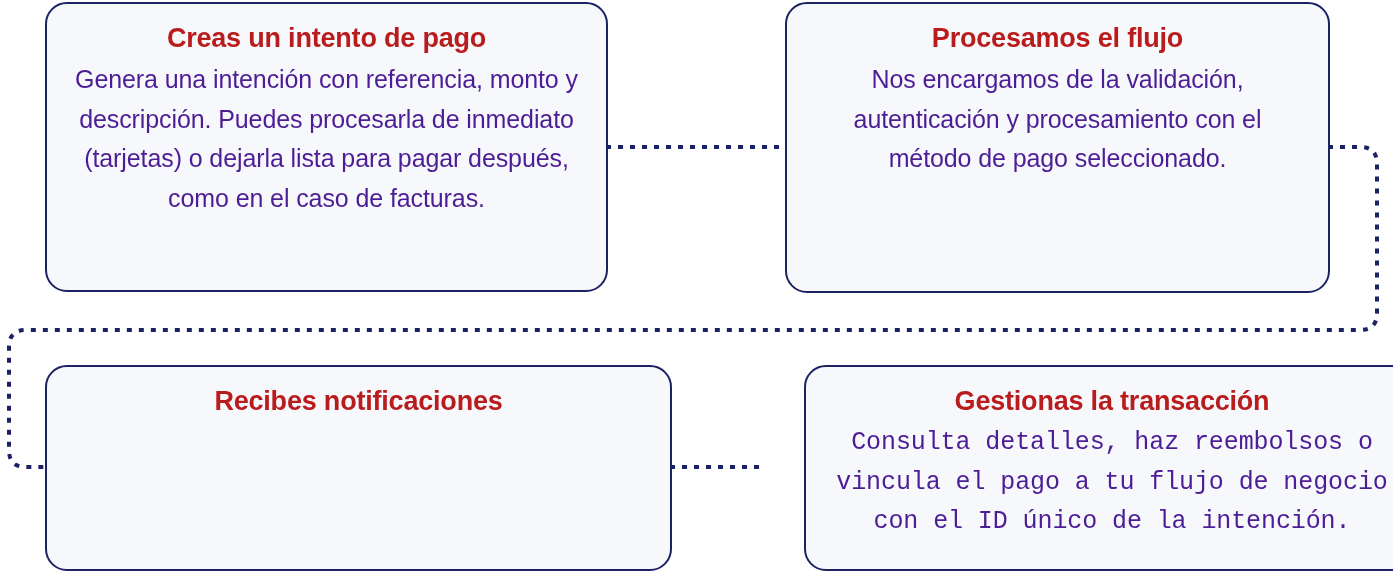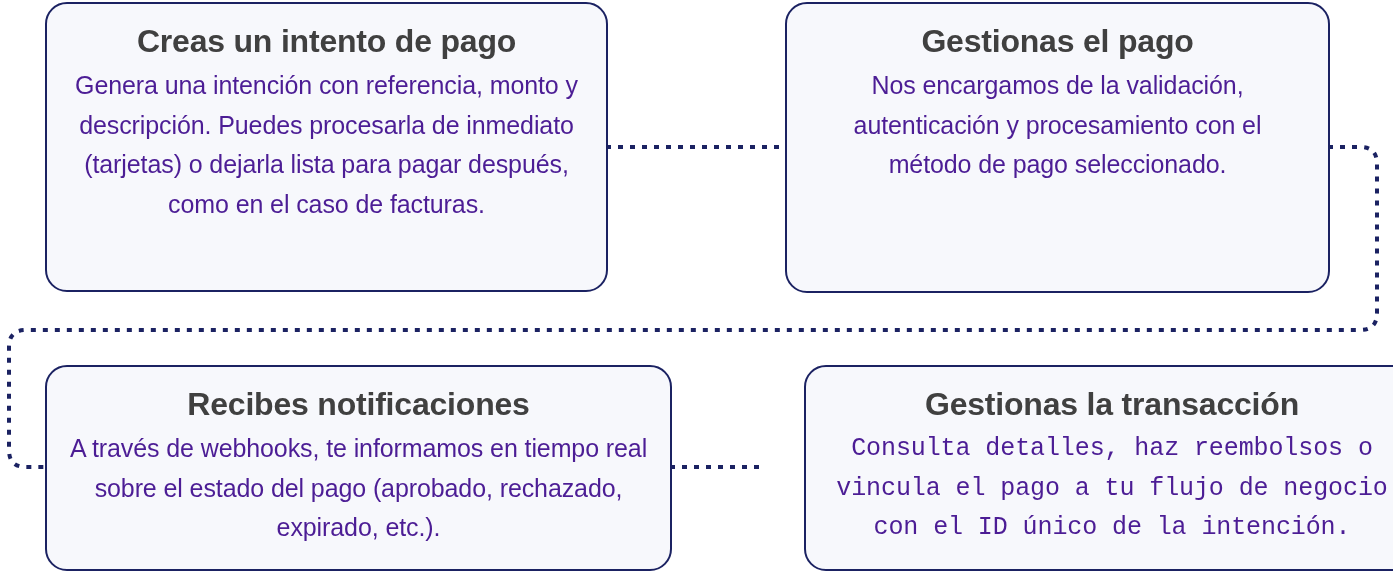--- a/index.html
+++ b/index.html
@@ -36,24 +36,24 @@
     border: 2.5px solid #1b2262;
     border-radius: 22px;
     padding: 18px 22px 14px 22px;
     text-align: center;
     display: flex;
     flex-direction: column;
     align-items: center;
   }
 
   .card-title {
-    font-size: 32px;
+    font-size: 27px;
     font-weight: bold;
     line-height: 1.2;
-    color: #404040;
+    color: #b91c1c;
     letter-spacing: -0.2px;
     margin: 0 0 6px 0;
     white-space: nowrap;
   }
 
   .card-body {
     font-size: 25px;
     font-weight: 400;
     line-height: 1.58;
     color: #4c1d95;
@@ -85,27 +85,26 @@
 
     <path d="M 670 467 L 764 467" stroke="#1b2262" stroke-width="4" stroke-linecap="butt" stroke-dasharray="5 7"></path>
   </svg>
 
   <div class="card" id="card-1">
     <div class="card-title">Creas un intento de pago</div>
     <div class="card-body">Genera una intención con referencia, monto y descripción. Puedes procesarla de inmediato (tarjetas) o dejarla lista para pagar después, como en el caso de facturas.</div>
   </div>
 
   <div class="card" id="card-2">
-    <div class="card-title">Gestionas el pago</div>
+    <div class="card-title">Procesamos el flujo</div>
     <div class="card-body">Nos encargamos de la validación, autenticación y procesamiento con el método de pago seleccionado.</div>
   </div>
 
   <div class="card" id="card-3">
     <div class="card-title">Recibes notificaciones</div>
-    <div class="card-body">A través de webhooks, te informamos en tiempo real sobre el estado del pago (aprobado, rechazado, expirado, etc.).</div>
   </div>
 
   <div class="card" id="card-4">
     <div class="card-title">Gestionas la transacción</div>
     <div class="card-body">Consulta detalles, haz reembolsos o vincula el pago a tu flujo de negocio con el ID único de la intención.</div>
   </div>
 
 </div>
 
 </body></html>

